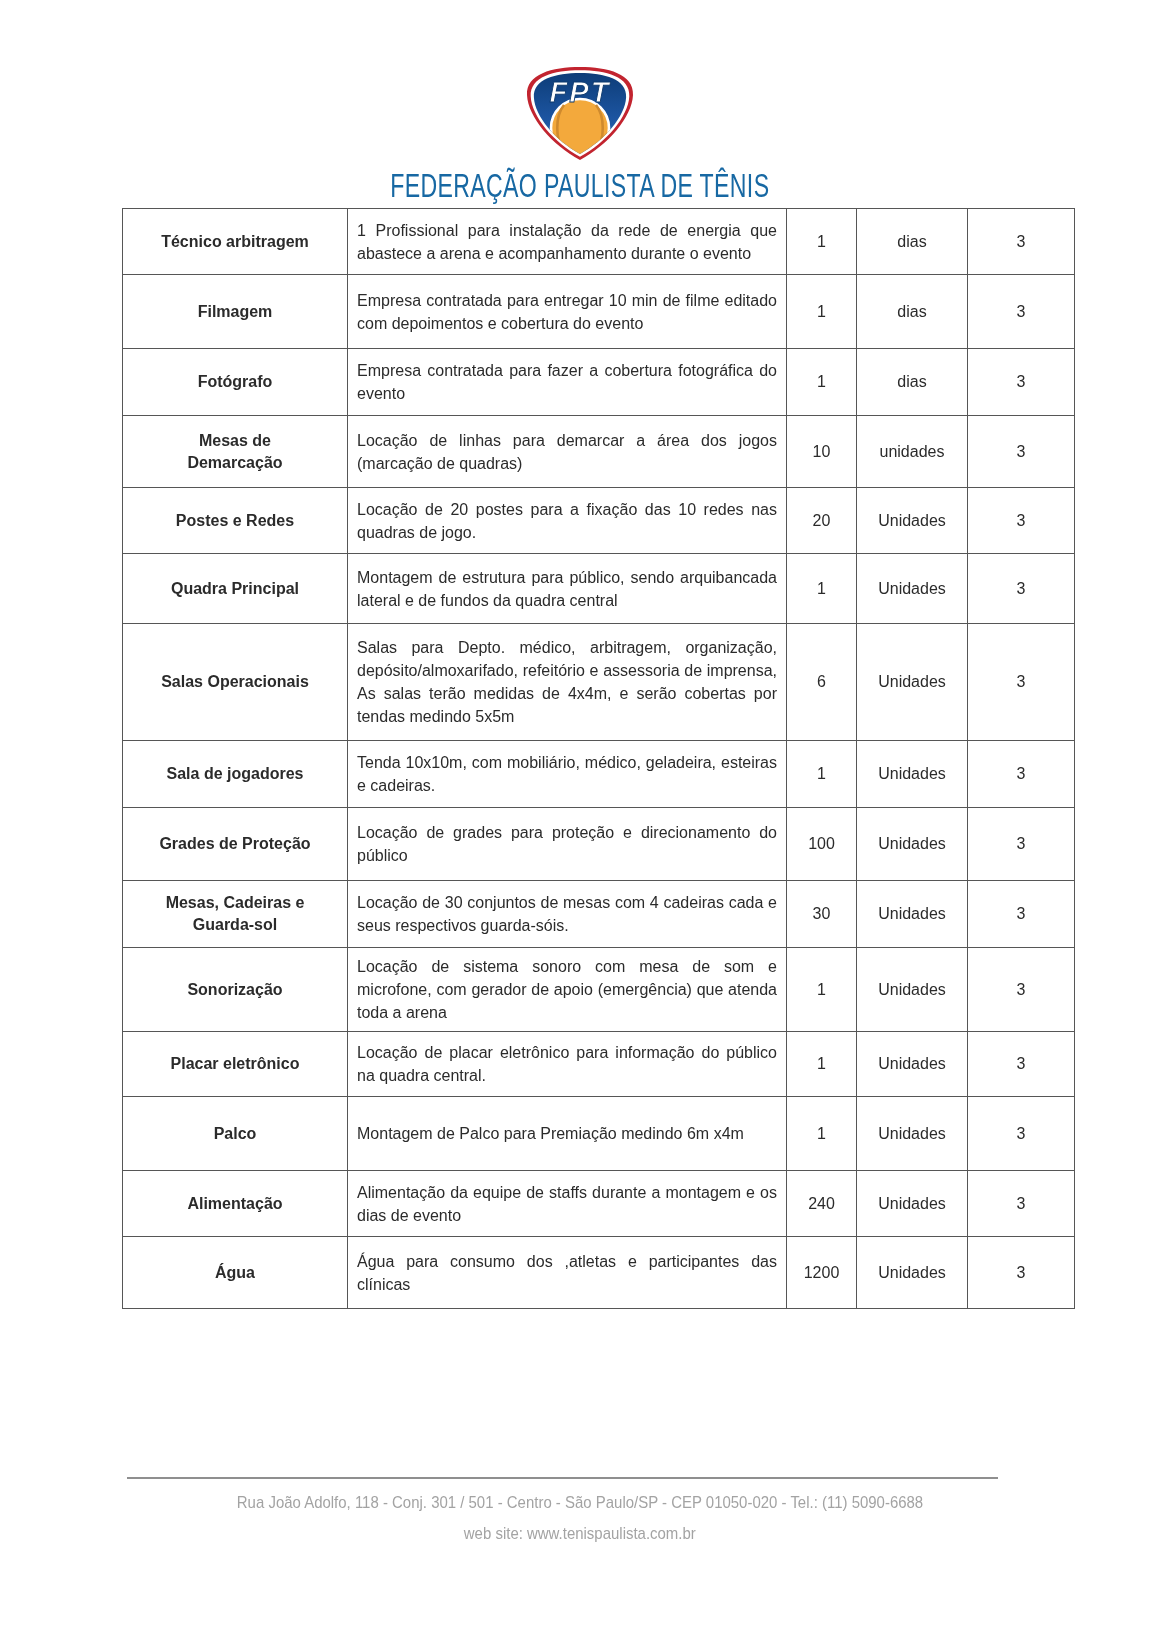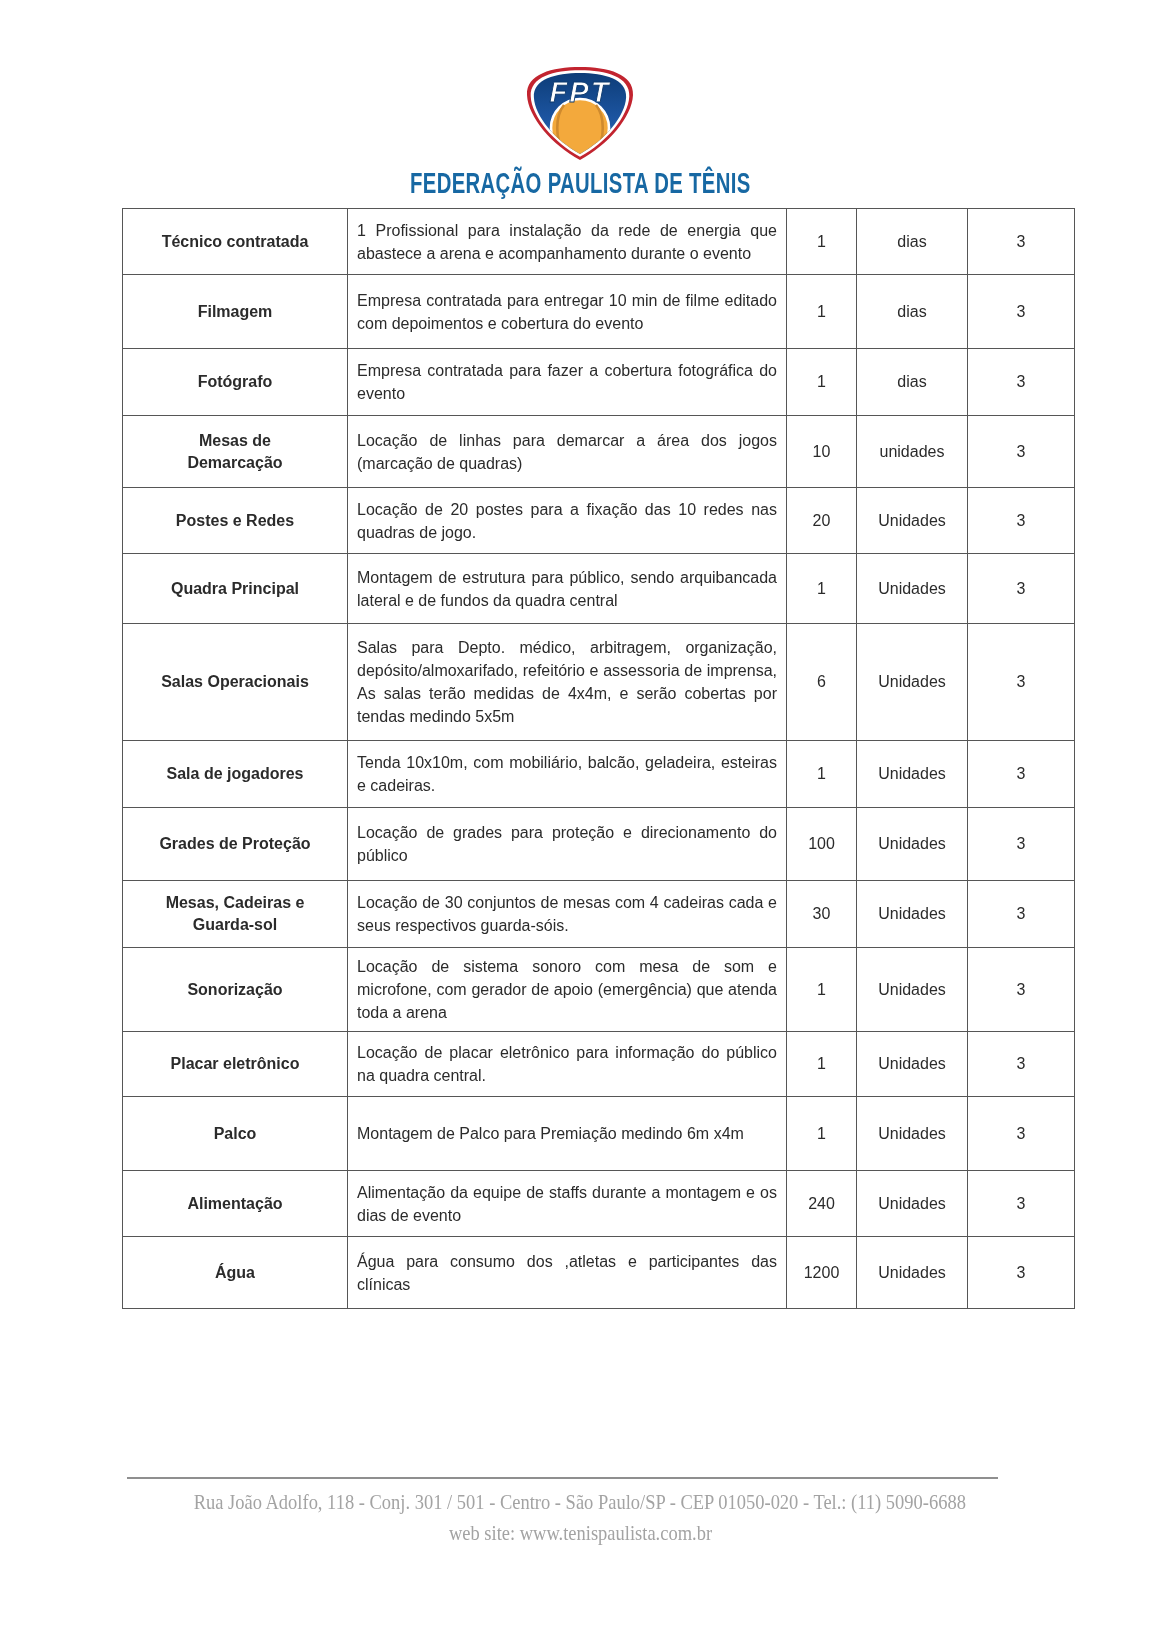--- a/index.html
+++ b/index.html
@@ -19,22 +19,22 @@
   .logo-wrap {
     position: absolute;
     top: 65px;
     left: 0;
     width: 100%;
     text-align: center;
   }
   .logo-wrap svg { display: block; margin: 0 auto; }
   .org-name {
     margin-top: 4px;
-    font-size: 29px;
-    font-weight: bold;
+    font-size: 33px;
+    font-weight: normal;
     color: var(--wordmark-blue, #1768A3);
     white-space: nowrap;
   }
   .org-name span {
     display: inline-block;
     transform: scaleX(0.70);
     transform-origin: center;
     letter-spacing: 0.5px;
   }
 
@@ -111,24 +111,23 @@
     width: 871px;
     height: 2px;
     background: #8f8f8f;
     margin: 0 auto 8px auto;
     
     position: relative;
     left: -18px;
   }
   .footer-line {
     color: var(--footer-gray, #A3A3A3);
-    font-size: 21px;
+    font-size: 17px;
     line-height: 31px;
     white-space: nowrap;
-    font-family: Liberation Serif, serif;
   }
   .footer-line span {
     display: inline-block;
     transform: scaleX(0.88);
     transform-origin: center;
   }
 </style>
 </head>
 <body>
 
@@ -169,21 +168,21 @@
   <table class="req">
     <colgroup>
       <col class="w-item">
         <col class="w-desc">
         <col class="w-qty">
         <col class="w-unit">
         <col class="w-days">
     </colgroup>
     <tbody id="req-body">
         <tr>
-      <td class="c-item">Técnico contratada</td>
+      <td class="c-item">Técnico arbitragem</td>
       <td class="c-desc">1 Profissional para instalação da rede de energia que abastece a arena e acompanhamento durante o evento</td>
       <td class="c-qty">1</td>
       <td class="c-unit">dias</td>
       <td class="c-days">3</td>
     </tr>
         <tr>
       <td class="c-item">Filmagem</td>
       <td class="c-desc">Empresa contratada para entregar 10 min de filme editado com depoimentos e cobertura do evento</td>
       <td class="c-qty">1</td>
       <td class="c-unit">dias</td>
@@ -220,21 +219,21 @@
     </tr>
         <tr>
       <td class="c-item">Salas Operacionais</td>
       <td class="c-desc">Salas para Depto. médico, arbitragem, organização, depósito/almoxarifado, refeitório e assessoria de imprensa, As salas terão medidas de 4x4m, e serão cobertas por tendas medindo 5x5m</td>
       <td class="c-qty">6</td>
       <td class="c-unit">Unidades</td>
       <td class="c-days">3</td>
     </tr>
         <tr>
       <td class="c-item">Sala de jogadores</td>
-      <td class="c-desc">Tenda 10x10m, com mobiliário, balcão, geladeira, esteiras e cadeiras.</td>
+      <td class="c-desc">Tenda 10x10m, com mobiliário, médico, geladeira, esteiras e cadeiras.</td>
       <td class="c-qty">1</td>
       <td class="c-unit">Unidades</td>
       <td class="c-days">3</td>
     </tr>
         <tr>
       <td class="c-item">Grades de Proteção</td>
       <td class="c-desc">Locação de grades para proteção e direcionamento do público</td>
       <td class="c-qty">100</td>
       <td class="c-unit">Unidades</td>
       <td class="c-days">3</td>

